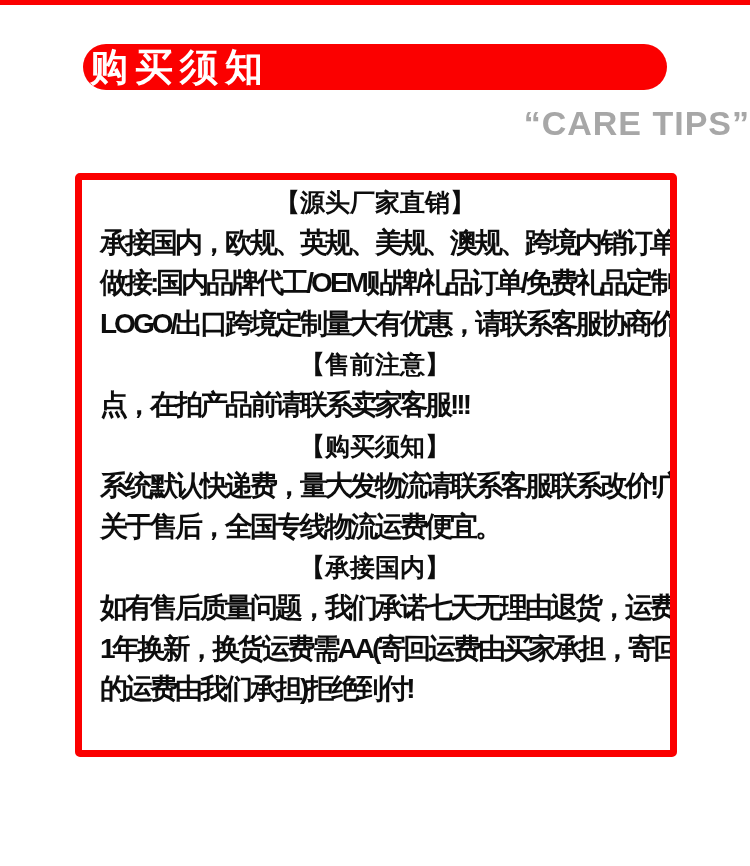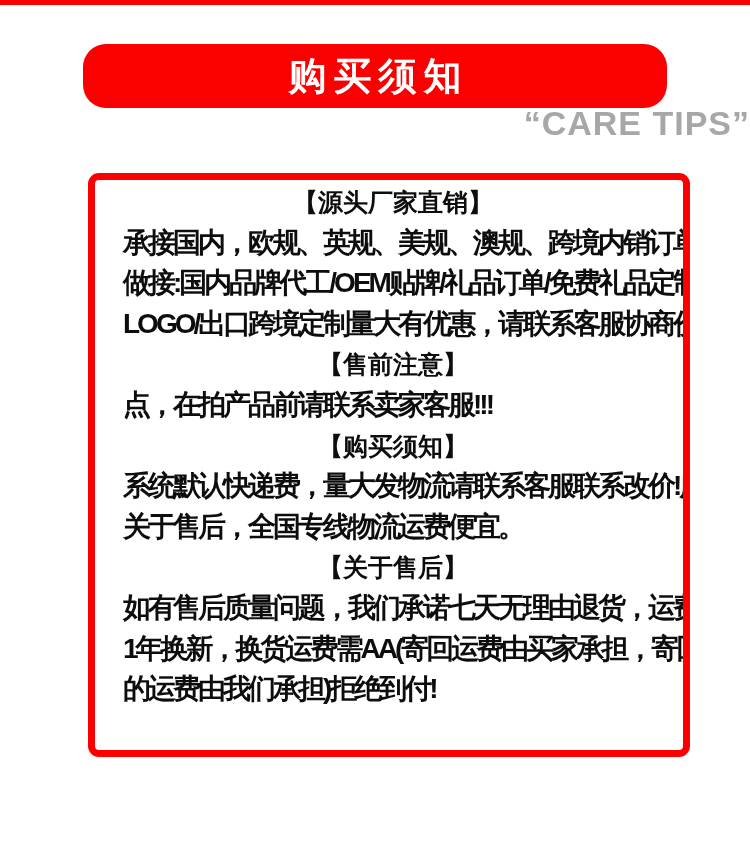--- a/index.html
+++ b/index.html
@@ -21,24 +21,24 @@
   }
   .top-strip {
     position: absolute;
     top: 0; left: 0;
     width: 750px; height: 5px;
     background: var(--banner_red, #fb0000);
   }
   .banner {
     position: absolute;
     top: 44px; left: 83px;
-    width: 584px; height: 64px;
+    width: 584px; height: 46px;
     background: var(--banner_red, #fb0000);
     border-radius: 23px;
-    display: flex; align-items: center; justify-content: center;
+    display: flex; align-items: center; 
   }
   .banner-title {
     color: #ffffff;
     font-size: 38px;
     font-weight: bold;
     letter-spacing: 7px;
     padding-left: 7px;
     white-space: nowrap;
     line-height: 1;
   }
@@ -49,26 +49,26 @@
     text-align: right;
     color: var(--subtitle_gray, #a7a7a7);
     font-size: 34px;
     font-weight: bold;
     letter-spacing: 1px;
     line-height: 40px;
     white-space: nowrap;
   }
   .notice-box {
     position: absolute;
-    top: 173px; left: 88px;
+    top: 173px; left: 75px;
     width: 602px; height: 584px;
     border: 7px solid var(--banner_red, #fb0000);
-    border-radius: 11px;
+    border-radius: 5px;
     background: #ffffff;
-    padding: 2px 20px 0 28px;
+    padding: 2px 20px 0 18px;
     overflow: hidden;
   }
   .line {
     height: 40.6px;
     line-height: 40.6px;
     font-size: 28px;
     font-weight: bold;
     color: var(--text_color, #0d0d0d);
     letter-spacing: -3px;
     white-space: nowrap;
@@ -96,19 +96,19 @@
   <div class="notice-box">
     <div class="line" data-align="center">【源头厂家直销】</div>
     <div class="line" data-align="left">承接国内，欧规、英规、美规、澳规、跨境内销订单订</div>
     <div class="line" data-align="left">做接:国内品牌代工/OEM贴牌/礼品订单/免费礼品定制</div>
     <div class="line" data-align="left">LOGO/出口跨境定制量大有优惠，请联系客服协商价格</div>
     <div class="line" data-align="center">【售前注意】</div>
     <div class="line" data-align="left">点，在拍产品前请联系卖家客服!!!</div>
     <div class="line" data-align="center">【购买须知】</div>
     <div class="line" data-align="left">系统默认快递费，量大发物流请联系客服联系改价!广东</div>
     <div class="line" data-align="left">关于售后，全国专线物流运费便宜。</div>
-    <div class="line" data-align="center">【关于售后】</div>
+    <div class="line" data-align="center">【承接国内】</div>
     <div class="line" data-align="left">如有售后质量问题，我们承诺七天无理由退货，运费险，</div>
     <div class="line" data-align="left">1年换新，换货运费需AA(寄回运费由买家承担，寄回去</div>
     <div class="line" data-align="left">的运费由我们承担)拒绝到付!</div>
   </div>
 
 </div>
 
 </body></html>

